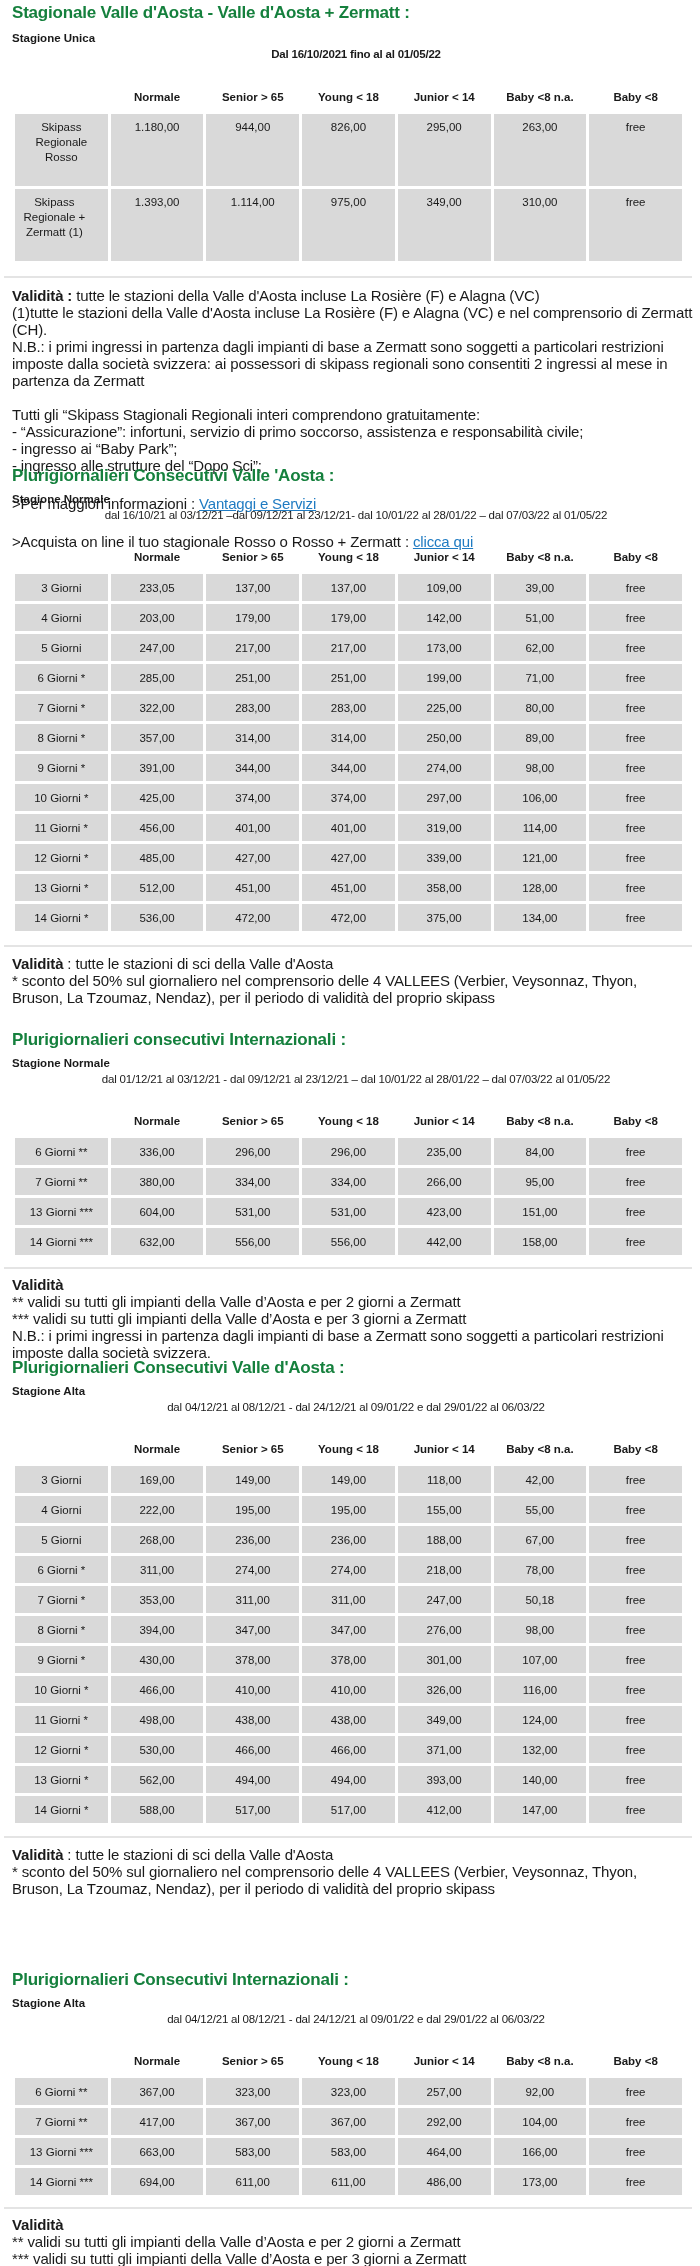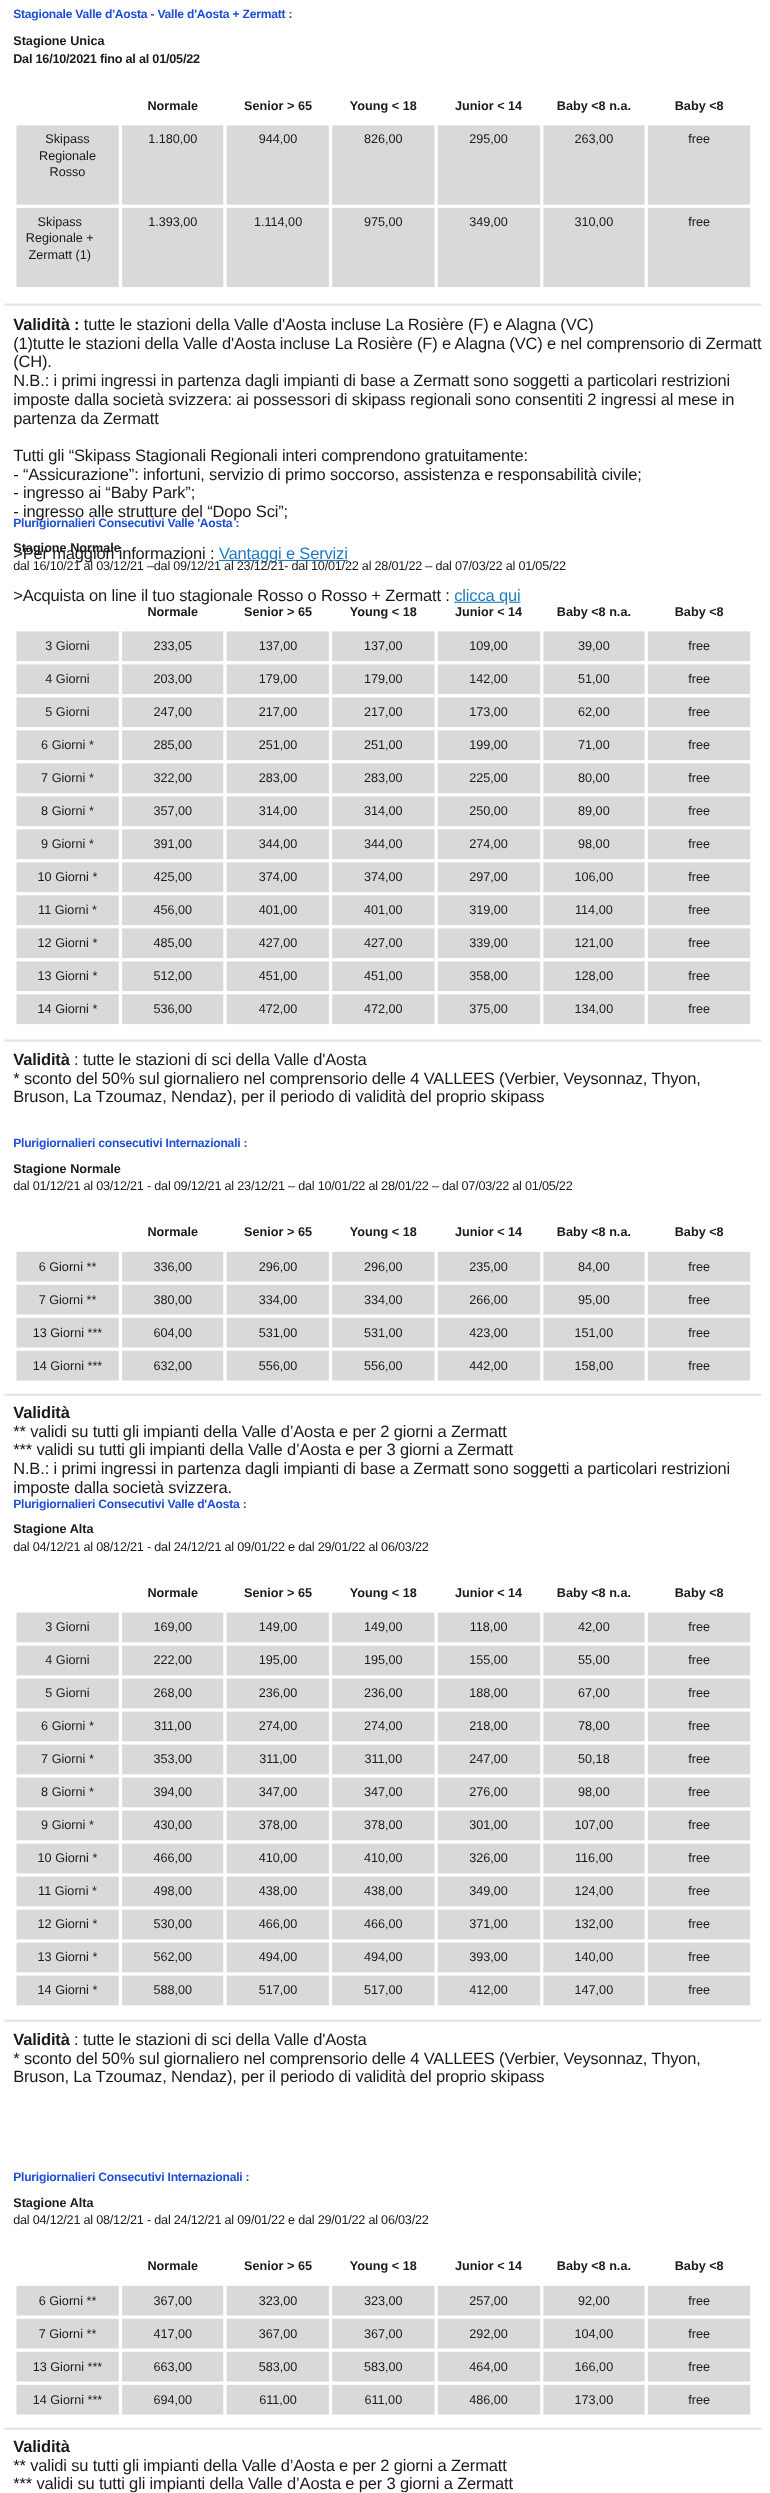--- a/index.html
+++ b/index.html
@@ -4,25 +4,25 @@
 <style>
   html, body { margin: 0; padding: 0; background: #ffffff; }
   body {
     width: 700px; height: 2266px; overflow: hidden;
     font-family: "Liberation Sans", "DejaVu Sans", sans-serif;
     color: #1a1a1a; font-size: 11.5px; line-height: 16px;
     position: relative;
   }
   .section { position: absolute; left: 0; width: 700px; }
   .h-blue {
-    color: #1d4ed8; font-weight: bold; font-size: 11px;
+    color: #15803d; font-weight: bold; font-size: 17px;
     margin: 0 0 0 12px; letter-spacing: -0.2px;
   }
   .subhead { font-weight: bold; margin-left: 12px; font-size: 11.5px; }
-  .dates { margin-left: 12px; font-size: 11.5px; letter-spacing: -0.2px; }
+  .dates { margin-left: 12px; font-size: 11.5px; letter-spacing: -0.2px; text-align: center; }
   .dates.bold { font-weight: bold; }
   table.prices {
     border-collapse: separate; border-spacing: 3px;
     margin-left: 12px; width: 673px; table-layout: fixed;
   }
   table.prices th {
     font-weight: bold; font-size: 11.5px; text-align: center;
     padding: 0 0 5px 0; height: 18px; background: transparent;
   }
   table.prices td {

